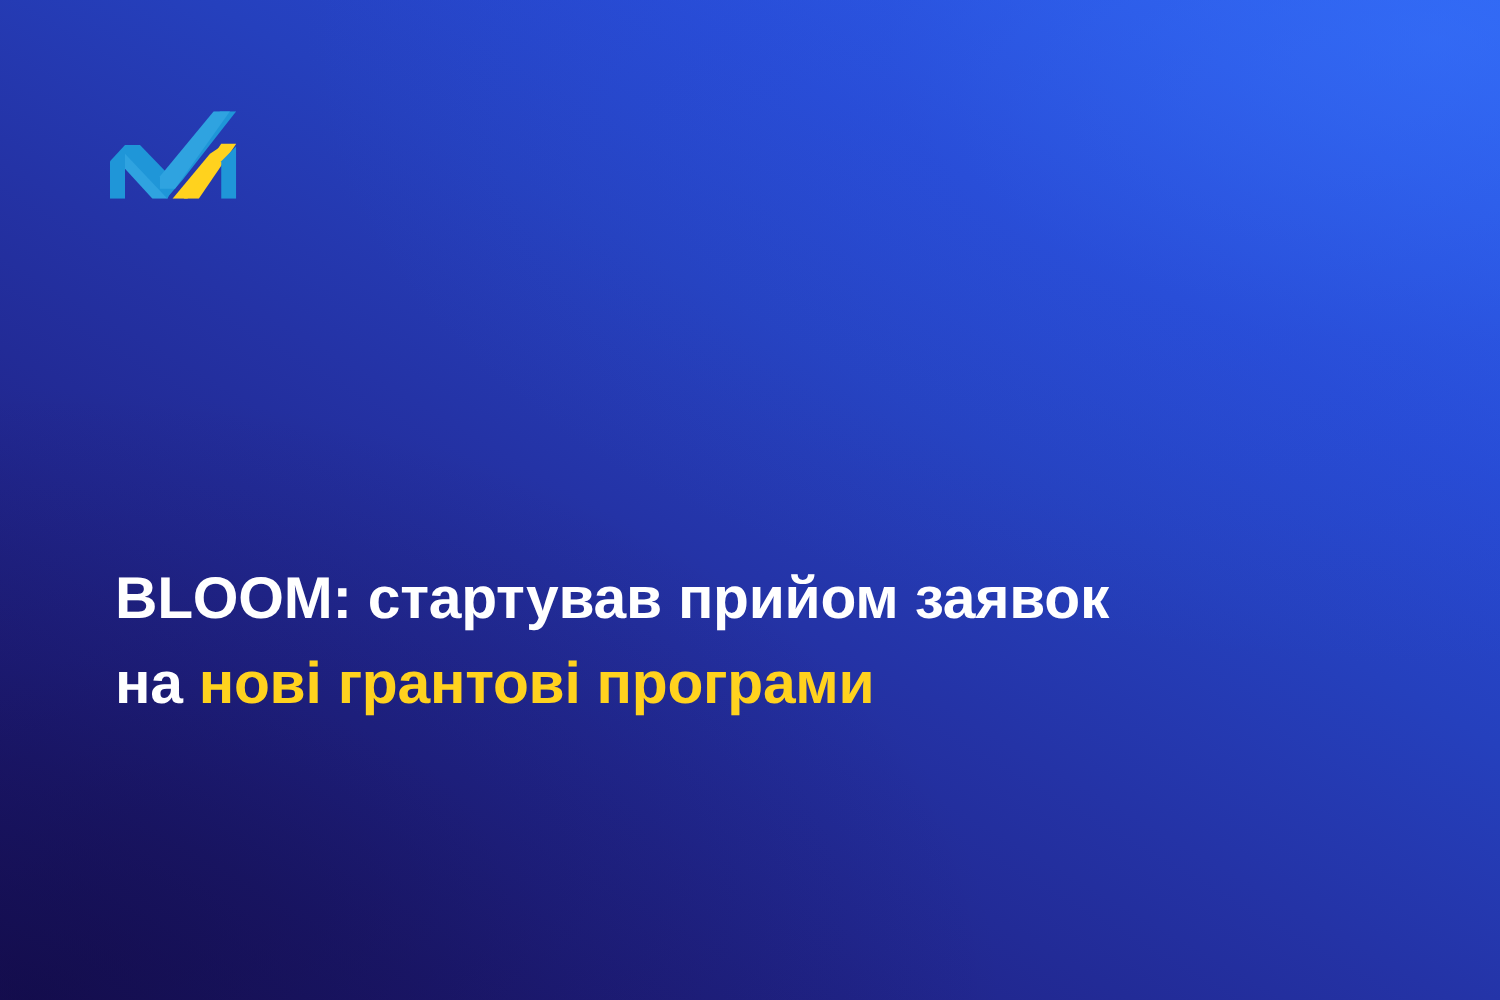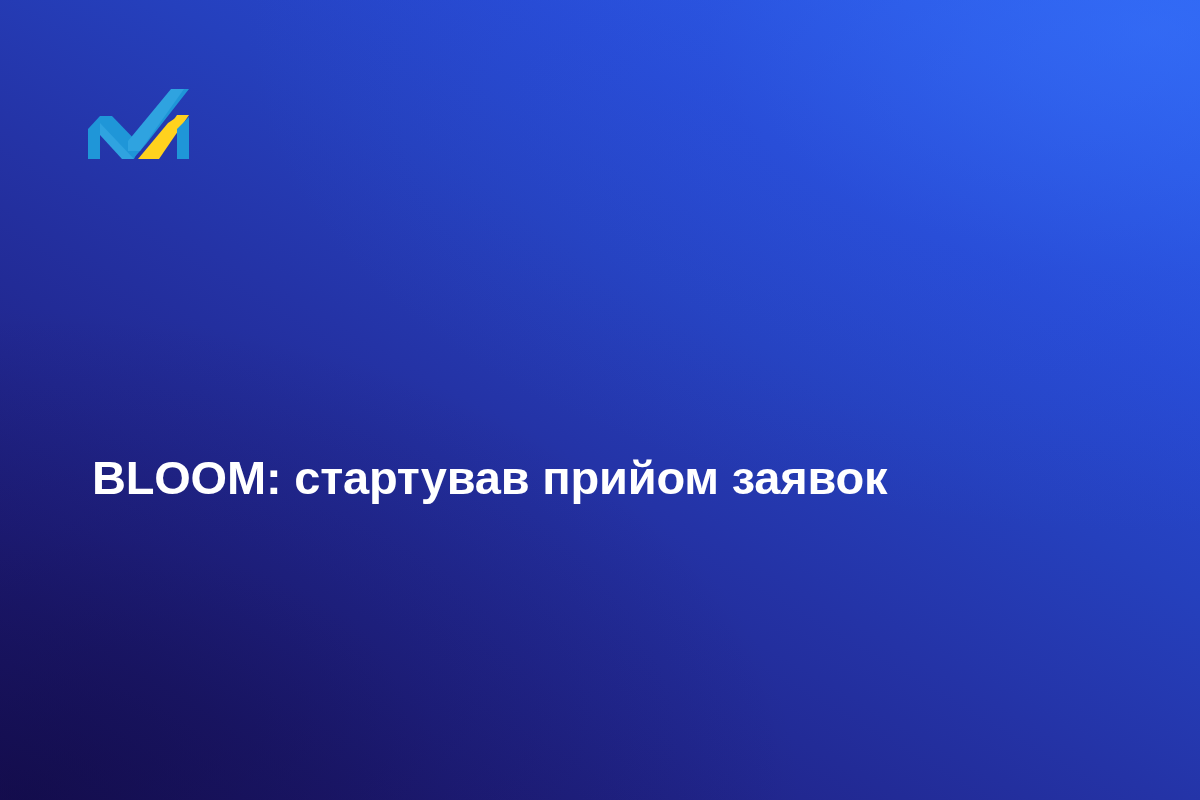--- a/index.html
+++ b/index.html
@@ -98,15 +98,18 @@
 
       <polygon points="89,26 101,26 71,70 59,70" fill="#ffd21e"></polygon>
       <polygon points="80,34 92,26 62,70 50,70" fill="#ffd21e"></polygon>
 
       <polygon points="89,40 101,28 101,70 89,70" fill="#1f96d8"></polygon>
     </svg>
   </div>
 
   <h1 class="headline">
     <span class="line">BLOOM: стартував прийом заявок</span>
+    <span class="line">
+      <span>на </span><span class="accent">нові грантові програми</span>
+    </span>
   </h1>
 
 </div>
 
 </body></html>

